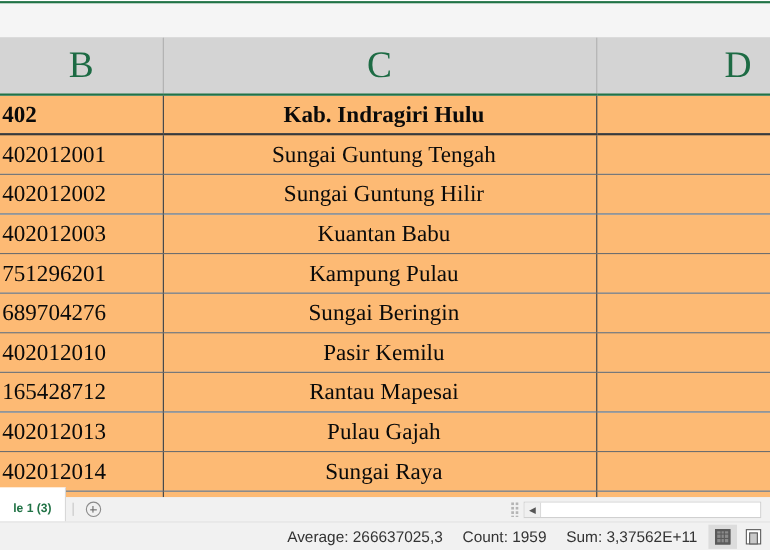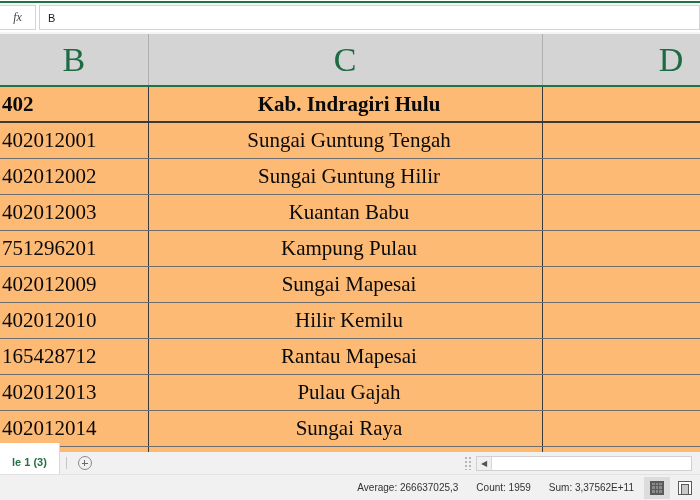--- a/index.html
+++ b/index.html
@@ -165,21 +165,21 @@
     font-size: 8px; color: #555;
   }
   .hscroll-thumb { flex: 1; height: 13px; background: #ffffff; }
 
   
   .status-bar {
     position: absolute; left: 0; bottom: 0; width: 700px; height: 26px;
     background: #f1f1f1;
     border-top: 1px solid #e2e2e2;
     display: flex; align-items: center;
-    font-size: 10px; color: #333;
+    font-size: 14px; color: #333;
   }
   .status-left { flex: 1; padding-left: 10px; }
   .status-stats { display: flex; gap: 18px; padding-right: 10px; }
   .stat { white-space: nowrap; }
   .view-btns { display: flex; height: 26px; align-items: center; }
   .view-btn {
     width: 26px; height: 22px;
     display: flex; align-items: center; justify-content: center;
     margin-right: 2px;
     cursor: default;
@@ -200,28 +200,20 @@
     width: 6px; height: 9px; border: 1px solid #5a5a5a; background: #c9c9c9;
   }
 </style>
 </head>
 <body>
 
 <div id="app">
 
   <div class="ribbon-edge"></div>
 
-  <div class="formula-bar">
-    <div class="fx-btn">
-      <span>fx</span>
-    </div>
-    <div class="formula-input">
-      <span>B</span>
-    </div>
-  </div>
 
   <div class="grid-wrap">
     <table class="sheet">
       <colgroup>
         <col class="c-b">
           <col class="c-c">
           <col class="c-d">
       </colgroup>
       <thead>
         <tr>
@@ -250,27 +242,27 @@
           <td class="col-b">402012003</td>
           <td class="col-c">Kuantan Babu</td>
           <td class="col-d">Rp6</td>
         </tr>
         <tr>
           <td class="col-b">751296201</td>
           <td class="col-c">Kampung  Pulau</td>
           <td class="col-d">Rp6</td>
         </tr>
         <tr>
-          <td class="col-b">402012009</td>
-          <td class="col-c">Sungai Mapesai</td>
+          <td class="col-b">689704276</td>
+          <td class="col-c">Sungai Beringin</td>
           <td class="col-d">Rp6</td>
         </tr>
         <tr>
           <td class="col-b">402012010</td>
-          <td class="col-c">Hilir Kemilu</td>
+          <td class="col-c">Pasir Kemilu</td>
           <td class="col-d">Rp6</td>
         </tr>
         <tr>
           <td class="col-b">165428712</td>
           <td class="col-c">Rantau Mapesai</td>
           <td class="col-d">Rp5</td>
         </tr>
         <tr>
           <td class="col-b">402012013</td>
           <td class="col-c">Pulau Gajah</td>

